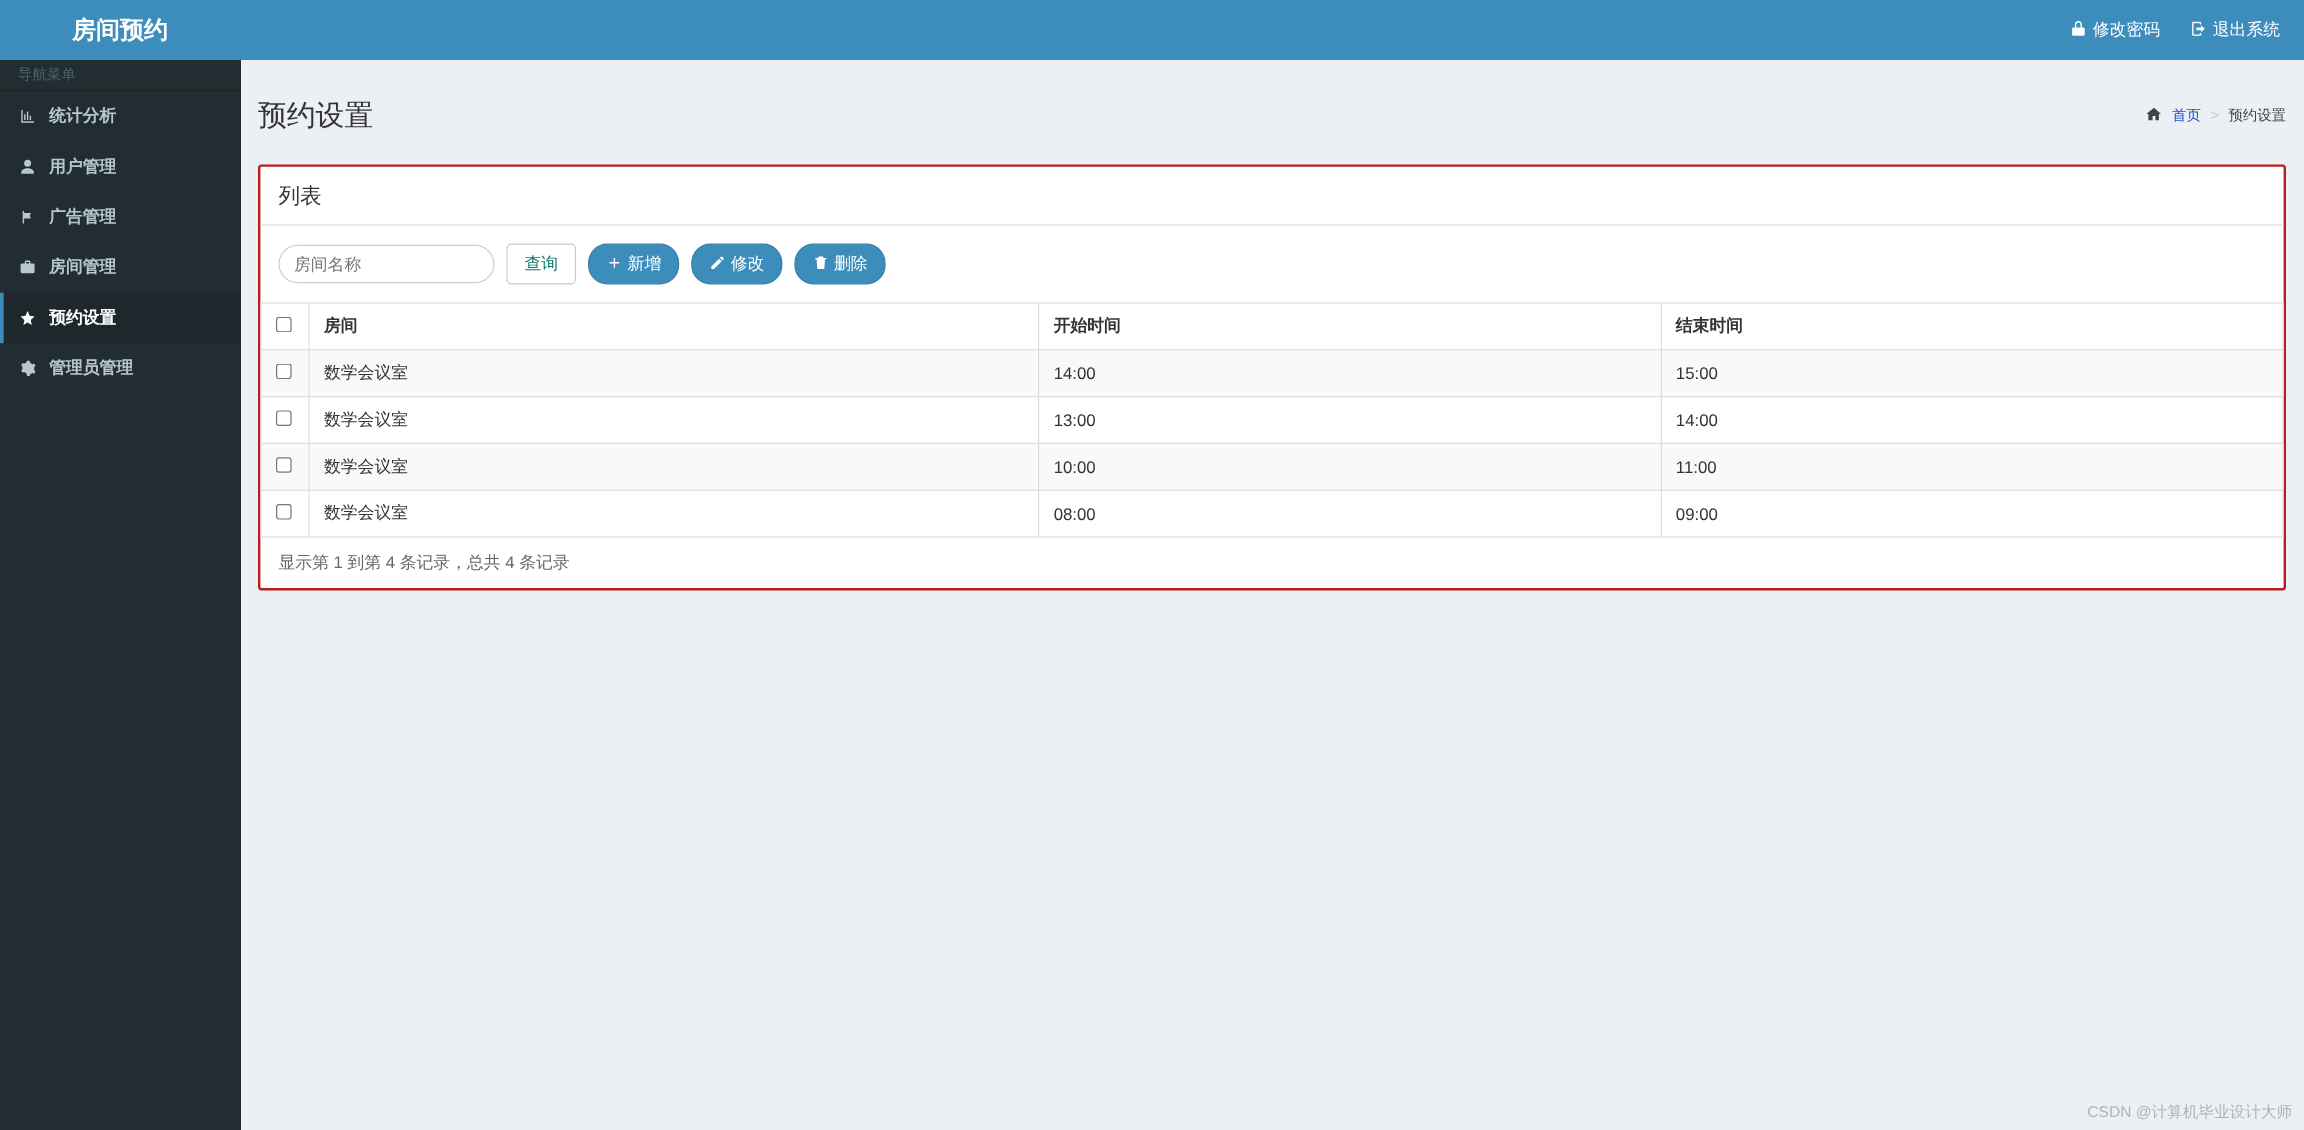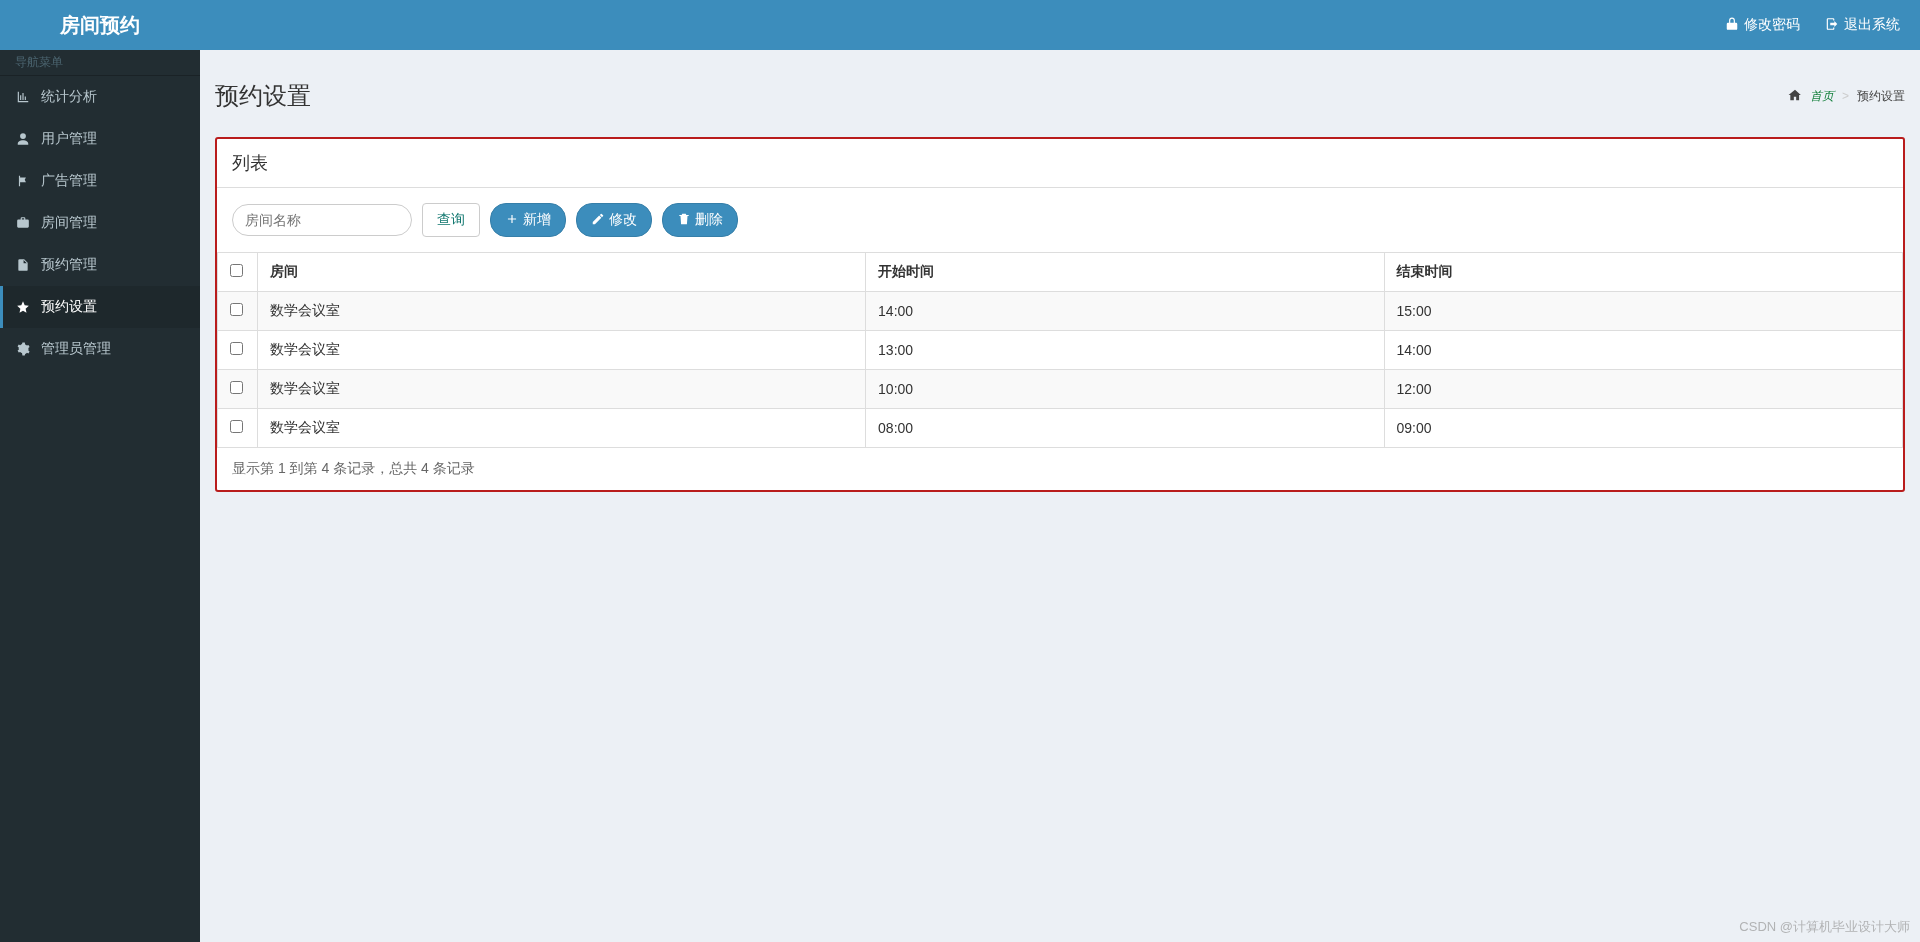--- a/index.html
+++ b/index.html
@@ -5,30 +5,30 @@
     * { margin: 0; padding: 0; box-sizing: border-box; }
     body { font-family: "Microsoft YaHei", "Helvetica Neue", Helvetica, Arial, sans-serif; font-size: 14px; color: #333; background: #ecf0f5; }
     
     .header { background: #3c8dbc; color: #fff; height: 50px; display: flex; align-items: center; justify-content: space-between; }
     .logo { width: 200px; height: 64px; display: flex; align-items: center; justify-content: center; font-size: 20px; font-weight: bold; }
     .header-right { display: flex; align-items: center; gap: 25px; padding-right: 20px; }
     .header-link { color: #fff; text-decoration: none; display: flex; align-items: center; gap: 5px; cursor: pointer; }
     
     .sidebar { position: fixed; top: 50px; left: 0; width: 200px; height: calc(100vh - 50px); background: #222d32; color: #b8c7ce; }
     .sidebar-header { padding: 4px 15px; color: #4b646f; font-size: 12px; border-bottom: 1px solid #1a2226; }
-    .sidebar-menu { list-style: none; }
+    .sidebar-menu { list-style: none; font-weight: bold; }
     .sidebar-menu li { display: flex; align-items: center; padding: 12px 15px; cursor: pointer; color: #b8c7ce; gap: 10px; }
     .sidebar-menu li.active { background: #1e282c; color: #fff; border-left: 3px solid #3c8dbc; padding-left: 12px; }
     .sidebar-icon { width: 16px; display: inline-flex; justify-content: center; }
     
     .content { margin-left: 200px; padding: 15px; }
     .content-header { display: flex; justify-content: space-between; align-items: center; padding: 15px 0; }
     .content-title { font-size: 24px; font-weight: 500; color: #333; }
     .breadcrumb { display: flex; align-items: center; gap: 8px; font-size: 12px; color: #444; }
-    .breadcrumb a { color: #15803d; text-decoration: none; font-style: italic; }
+    .breadcrumb a { color: #1d4ed8; text-decoration: none; }
     .breadcrumb-sep { color: #ccc; }
     
     .panel { background: #fff; border: 2px solid #b91c1c; border-radius: 3px; margin-top: 10px; }
     .panel-header { padding: 12px 15px; border-bottom: 1px solid #ddd; font-size: 18px; }
     .panel-toolbar { padding: 15px; display: flex; gap: 10px; align-items: center; }
     .form-input { padding: 7px 12px; border: 1px solid #ccc; border-radius: 16px; font-size: 14px; width: 180px; }
     .btn { padding: 7px 14px; border: 1px solid #ccc; border-radius: 4px; background: #fff; cursor: pointer; font-size: 14px; display: inline-flex; align-items: center; gap: 4px; }
     .btn-default { background: #fff; color: #0f766e; border-color: #ccc; }
     .btn-primary { background: #3c8dbc; color: #fff; border-color: #367fa9; border-radius: 16px; }
     
@@ -93,28 +93,20 @@
         </span>
       <span>广告管理</span>
     </li>
     <li>
       <span class="sidebar-icon">
           <svg viewBox="0 0 24 24">
             <path d="M10 2a2 2 0 0 0-2 2v2H4a2 2 0 0 0-2 2v10a2 2 0 0 0 2 2h16a2 2 0 0 0 2-2V8a2 2 0 0 0-2-2h-4V4a2 2 0 0 0-2-2h-4zm0 2h4v2h-4V4z"></path>
           </svg>
         </span>
       <span>房间管理</span>
-    </li>
-    <li>
-      <span class="sidebar-icon">
-          <svg viewBox="0 0 24 24">
-            <path d="M6 2a2 2 0 0 0-2 2v16a2 2 0 0 0 2 2h12a2 2 0 0 0 2-2V8l-6-6H6zm7 1.5L18.5 9H13V3.5z"></path>
-          </svg>
-        </span>
-      <span>预约管理</span>
     </li>
     <li class="active">
       <span class="sidebar-icon">
           <svg viewBox="0 0 24 24">
             <path d="M12 2l2.9 6.9L22 10l-5.5 4.8L18 22l-6-3.5L6 22l1.5-7.2L2 10l7.1-1.1L12 2z"></path>
           </svg>
         </span>
       <span>预约设置</span>
     </li>
     <li>
@@ -185,21 +177,21 @@
         <tr>
           <td class="checkbox-col"><input type="checkbox" style=""></td>
           <td>数学会议室</td>
           <td>13:00</td>
           <td>14:00</td>
         </tr>
         <tr>
           <td class="checkbox-col"><input type="checkbox" style=""></td>
           <td>数学会议室</td>
           <td>10:00</td>
-          <td>12:00</td>
+          <td>11:00</td>
         </tr>
         <tr>
           <td class="checkbox-col"><input type="checkbox" style=""></td>
           <td>数学会议室</td>
           <td>08:00</td>
           <td>09:00</td>
         </tr>
       </tbody>
     </table>
 

